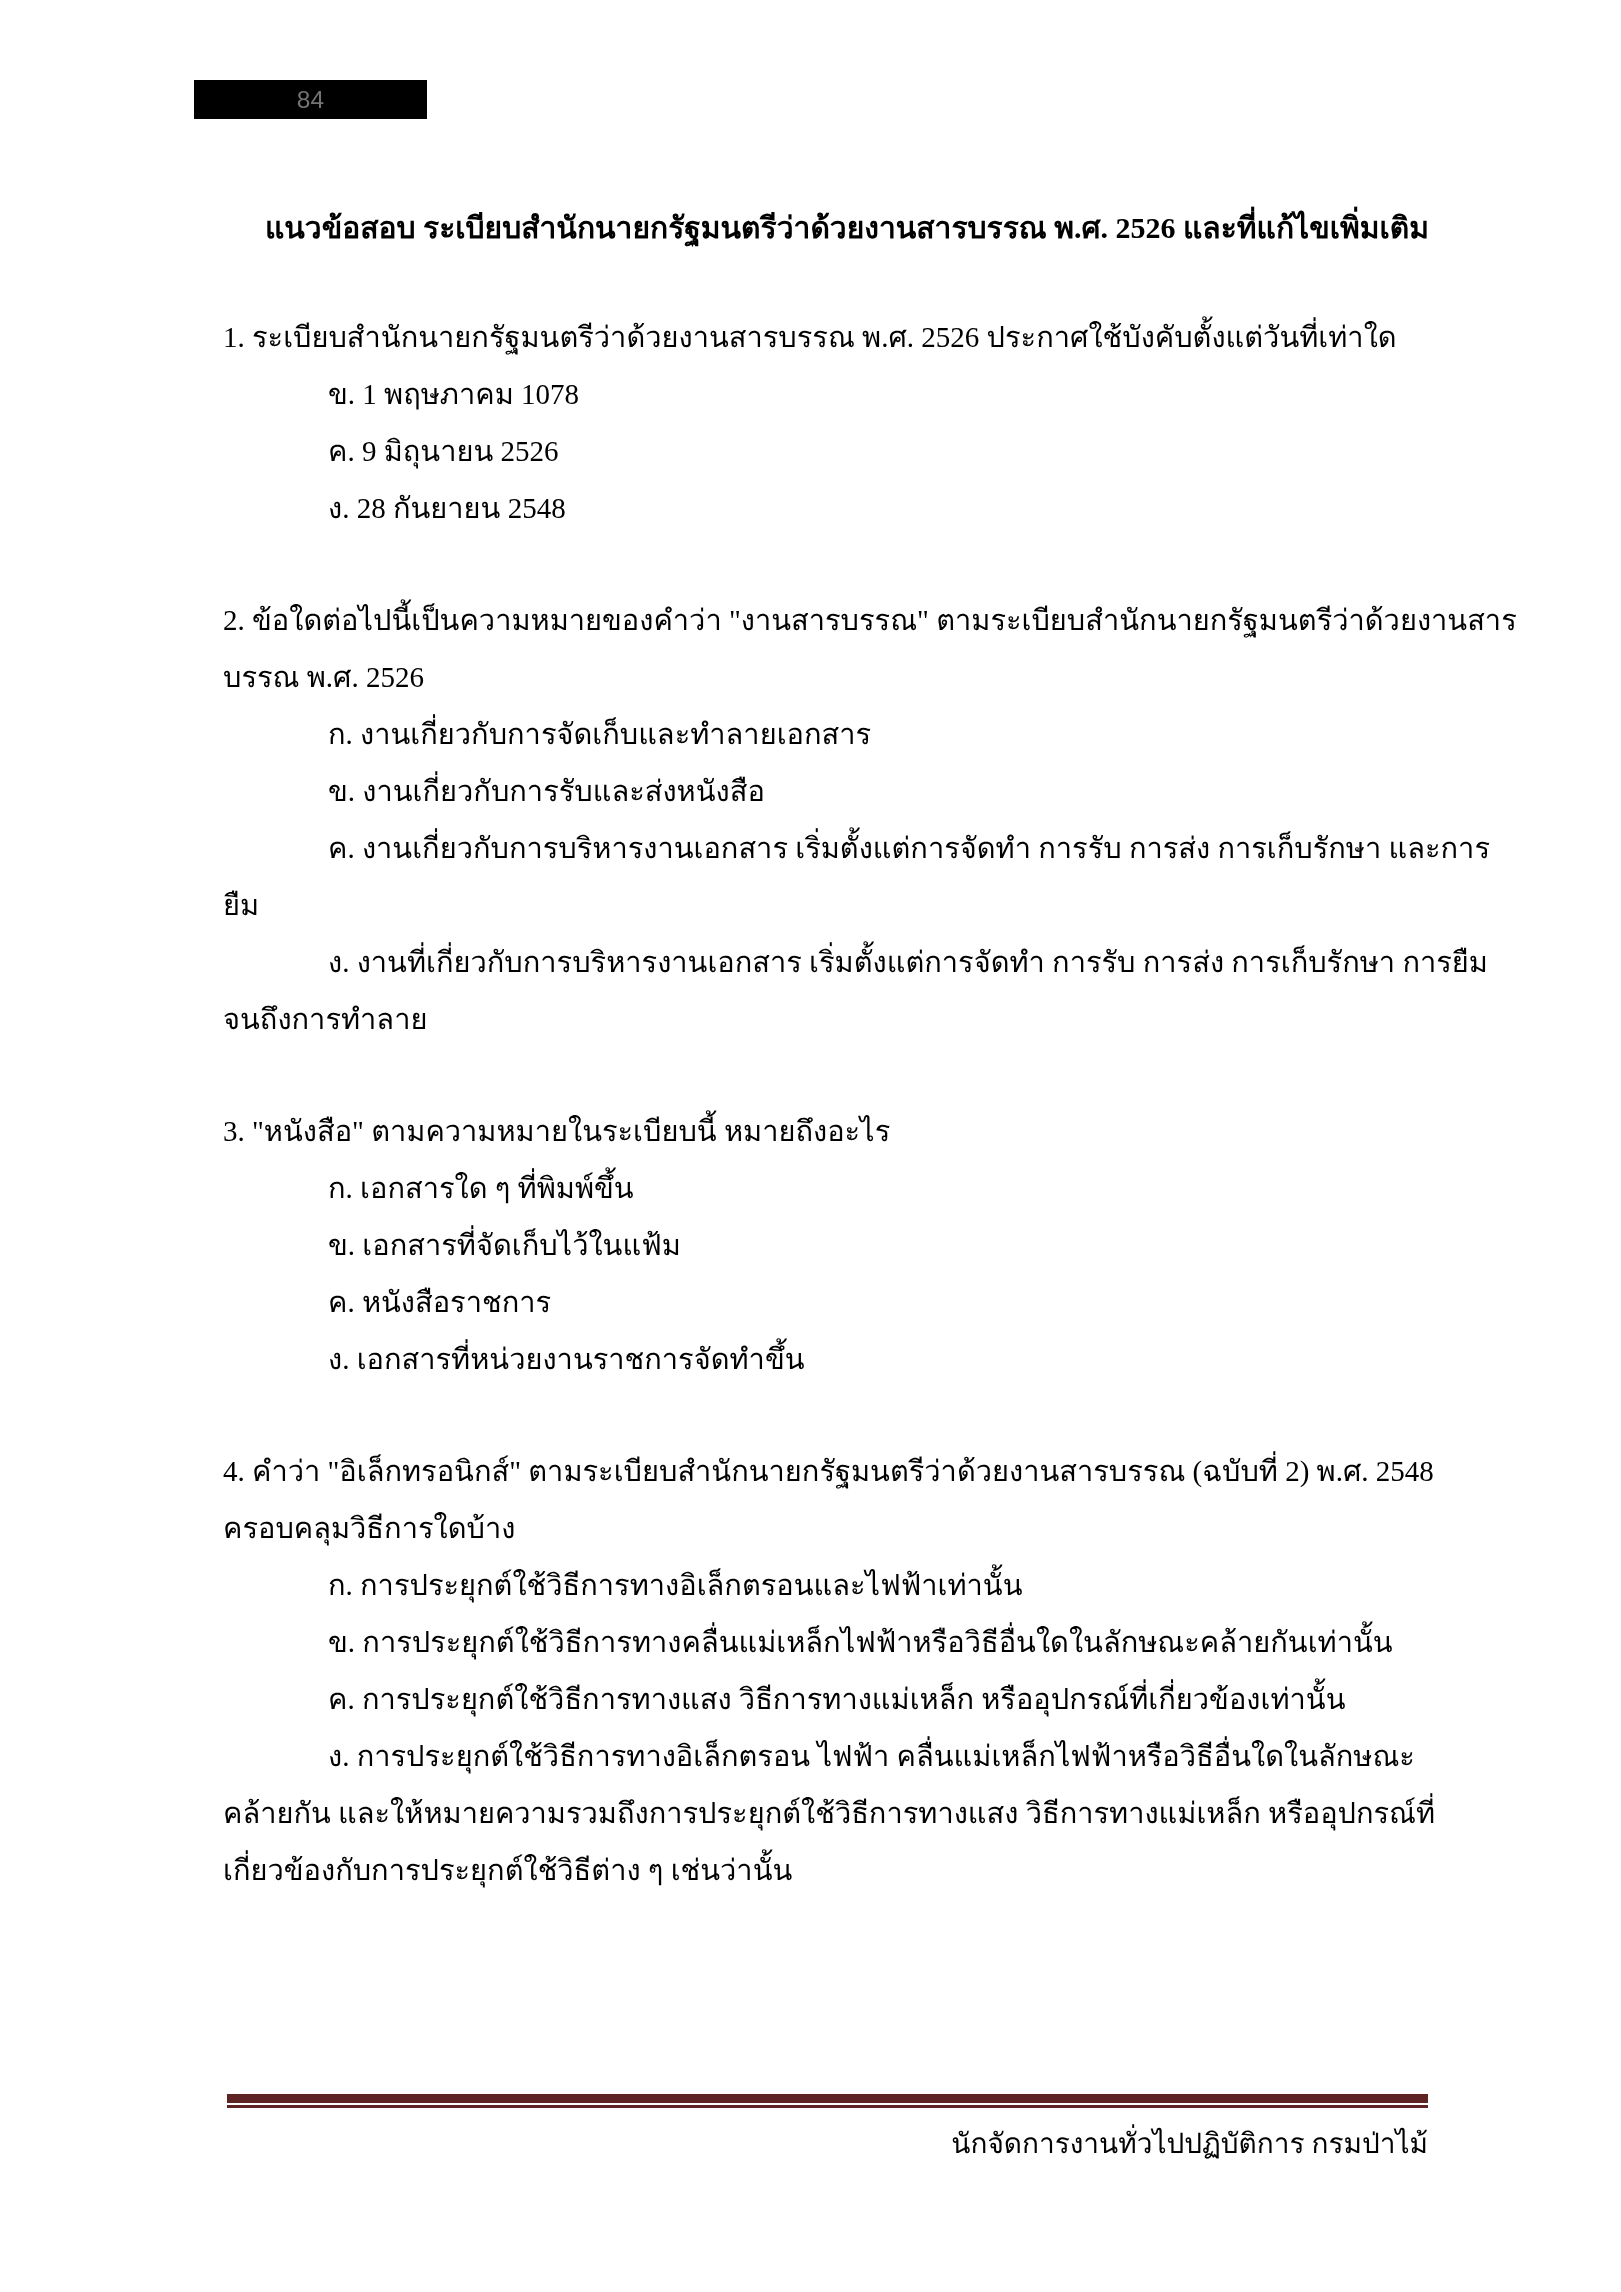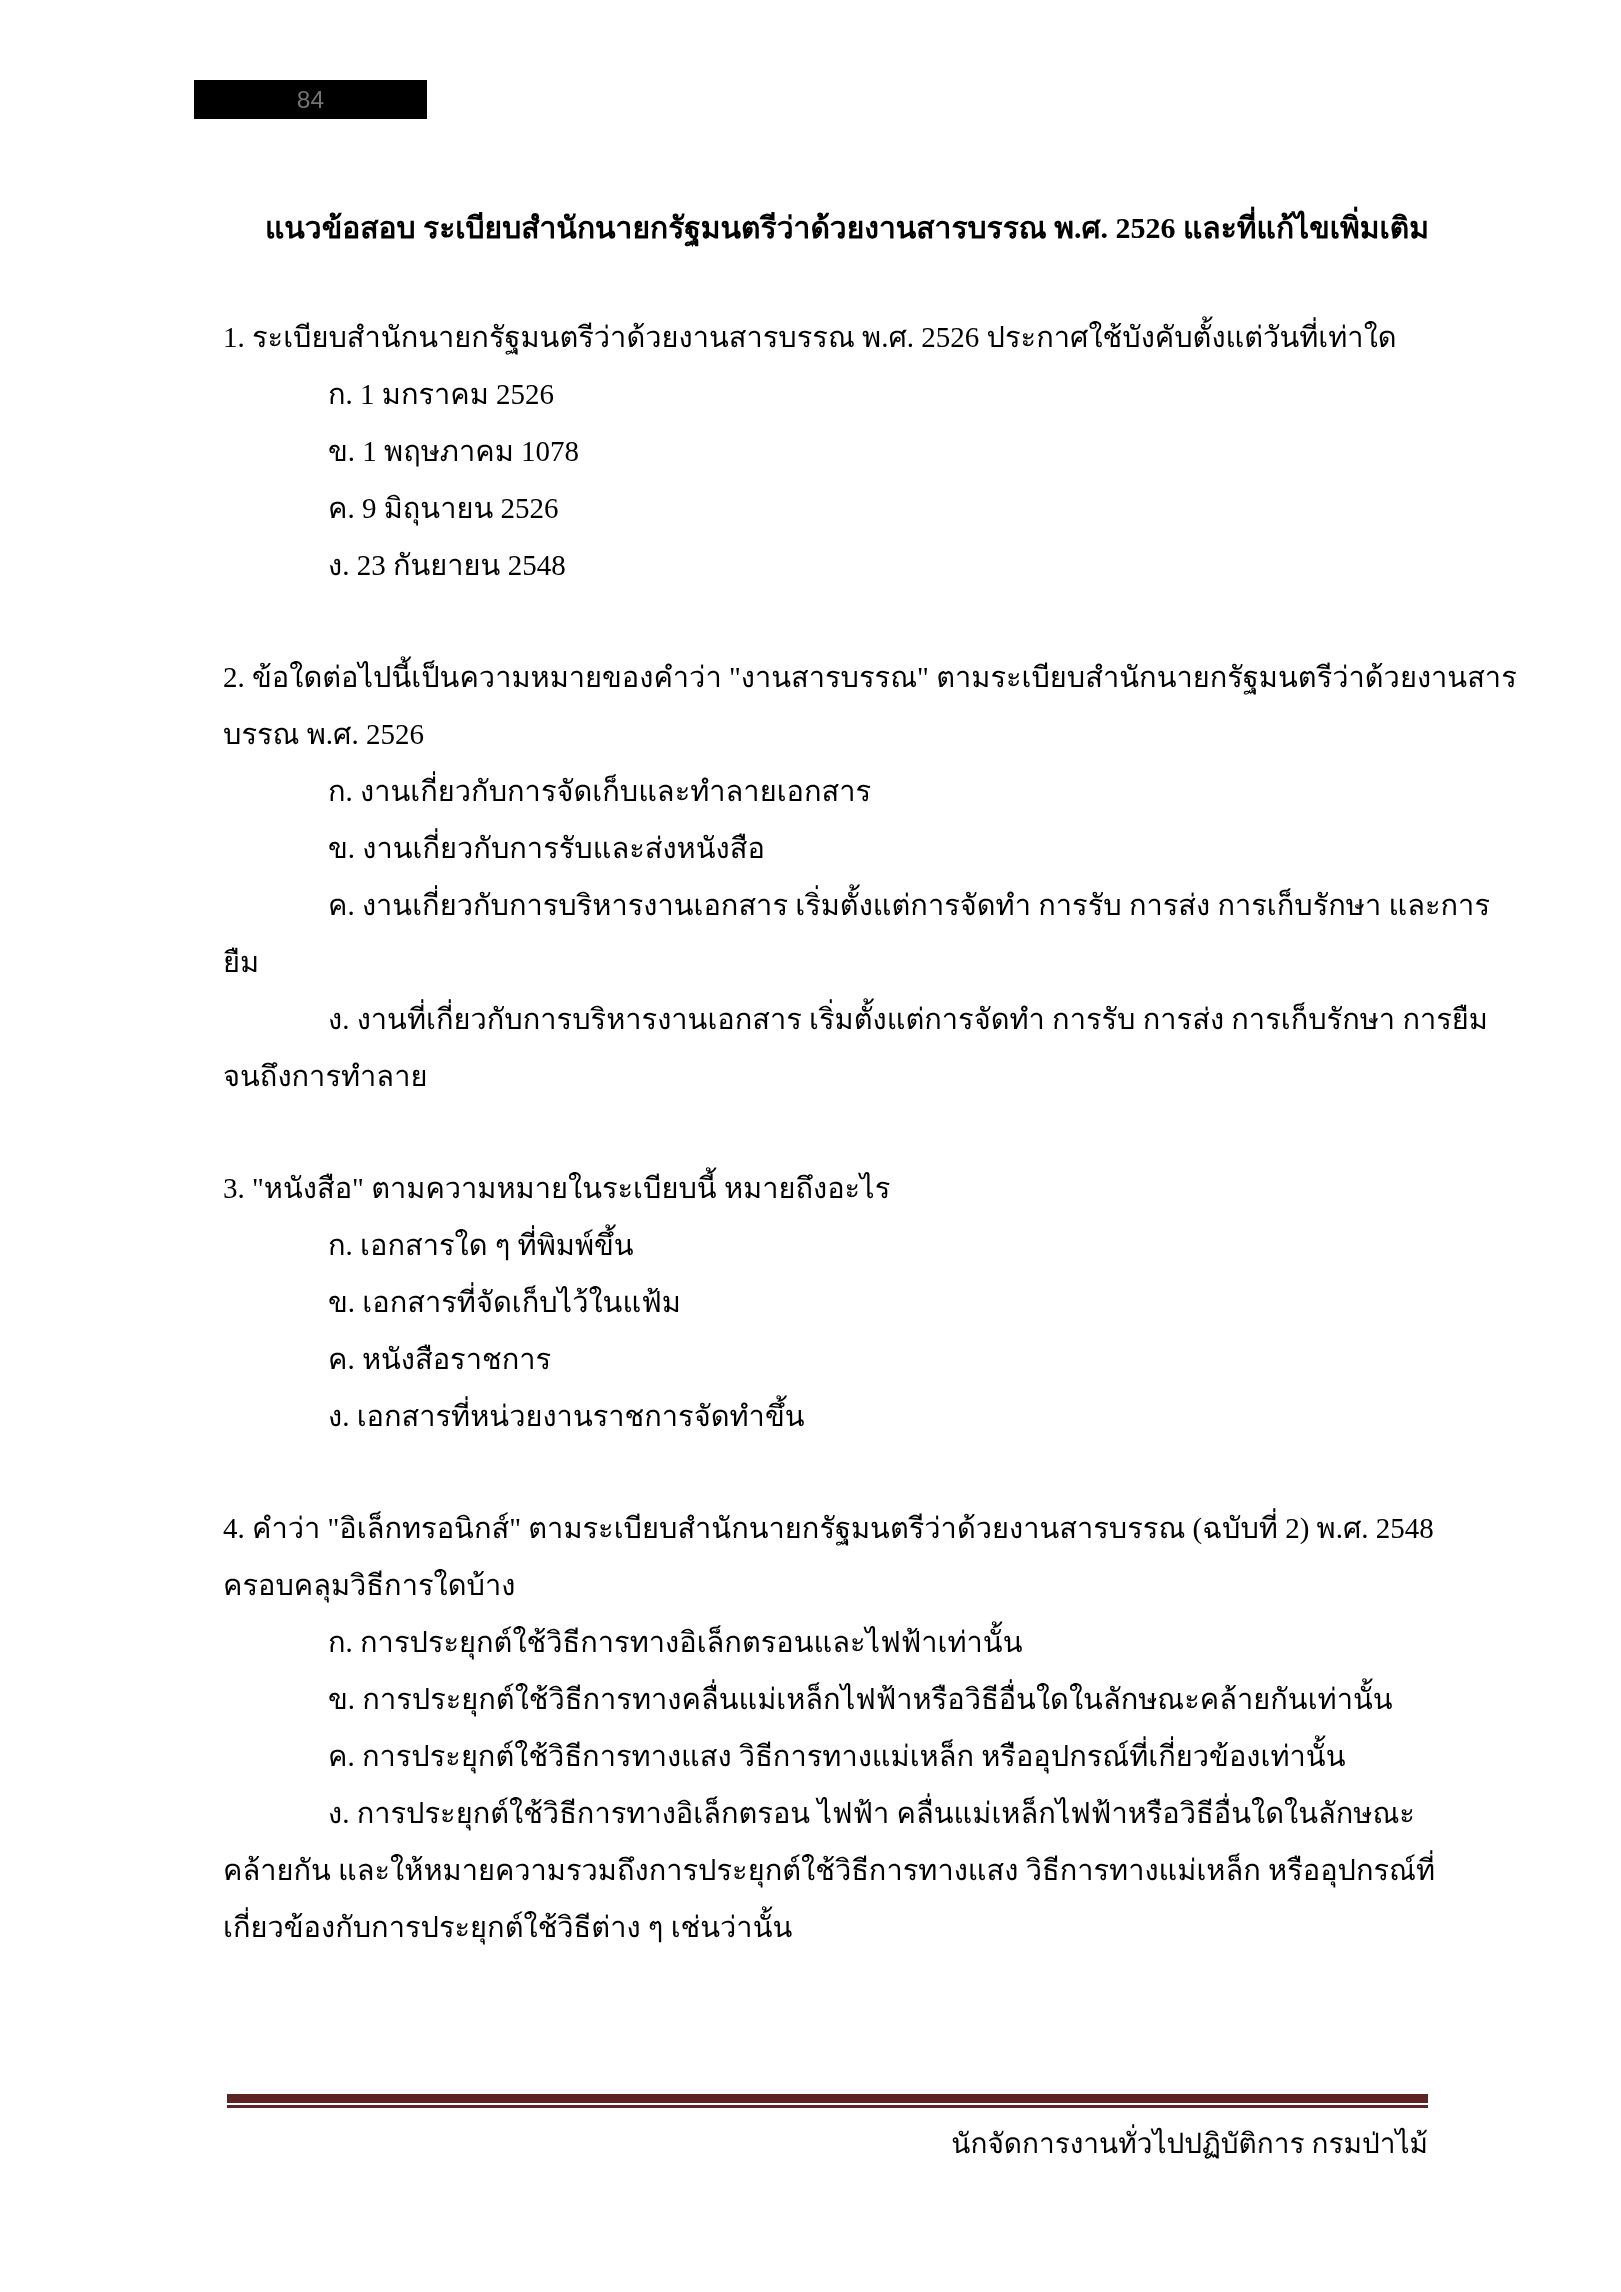--- a/index.html
+++ b/index.html
@@ -91,24 +91,23 @@
   <div class="pagenum-box">
     <span>84</span>
   </div>
 
   <div class="doc-title">แนวข้อสอบ ระเบียบสำนักนายกรัฐมนตรีว่าด้วยงานสารบรรณ พ.ศ. 2526 และที่แก้ไขเพิ่มเติม</div>
 
   <div class="content">
 
     <section>
       <div class="ln">1. ระเบียบสำนักนายกรัฐมนตรีว่าด้วยงานสารบรรณ พ.ศ. 2526 ประกาศใช้บังคับตั้งแต่วันที่เท่าใด</div>
-      <div class="ln opt">ก. 1 มกราคม 2526</div>
       <div class="ln opt">ข. 1 พฤษภาคม 1078</div>
       <div class="ln opt">ค. 9 มิถุนายน 2526</div>
-      <div class="ln opt">ง. 23 กันยายน 2548</div>
+      <div class="ln opt">ง. 28 กันยายน 2548</div>
     </section>
 
     <div class="gap"></div>
 
     <section>
       <div class="ln">2. ข้อใดต่อไปนี้เป็นความหมายของคำว่า "งานสารบรรณ" ตามระเบียบสำนักนายกรัฐมนตรีว่าด้วยงานสาร</div>
       <div class="ln">บรรณ พ.ศ. 2526</div>
       <div class="ln opt">ก. งานเกี่ยวกับการจัดเก็บและทำลายเอกสาร</div>
       <div class="ln opt">ข. งานเกี่ยวกับการรับและส่งหนังสือ</div>
       <div class="ln opt">ค. งานเกี่ยวกับการบริหารงานเอกสาร เริ่มตั้งแต่การจัดทำ การรับ การส่ง การเก็บรักษา และการ</div>

